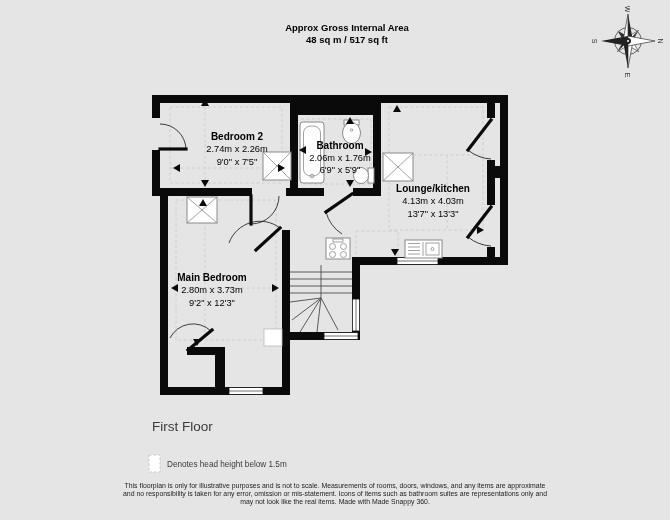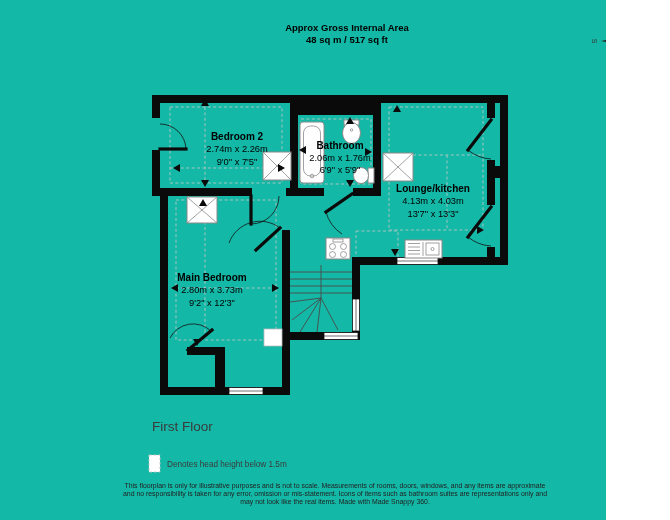--- a/index.html
+++ b/index.html
@@ -1,16 +1,16 @@
 <!DOCTYPE html>
 <html><head>
 <meta charset="utf-8">
 <style>
   html,body{margin:0;padding:0;background:#fff;}
-  .page{position:relative;width:606px;height:520px;background:#14b8a6;overflow:hidden;
+  .page{position:relative;width:670px;height:520px;background:#e5e5e5;overflow:hidden;
         font-family:"Liberation Sans",sans-serif;}
   svg{display:block;}
   svg text{font-family:"Liberation Sans",sans-serif;fill:#000;}
   .hdr{font-size:9.5px;font-weight:bold;text-anchor:middle;}
   .room-name{font-size:10px;font-weight:bold;text-anchor:middle;}
   .room-dim{font-size:9.3px;text-anchor:middle;}
   .floor-label{font-size:13.5px;fill:#3a3a3a;}
   .legend-label{font-size:8.2px;fill:#3a3a3a;}
   .foot{font-size:6.9px;fill:#222;text-anchor:middle;}
   .compass-letter{font-size:7px;fill:#333;text-anchor:middle;}

